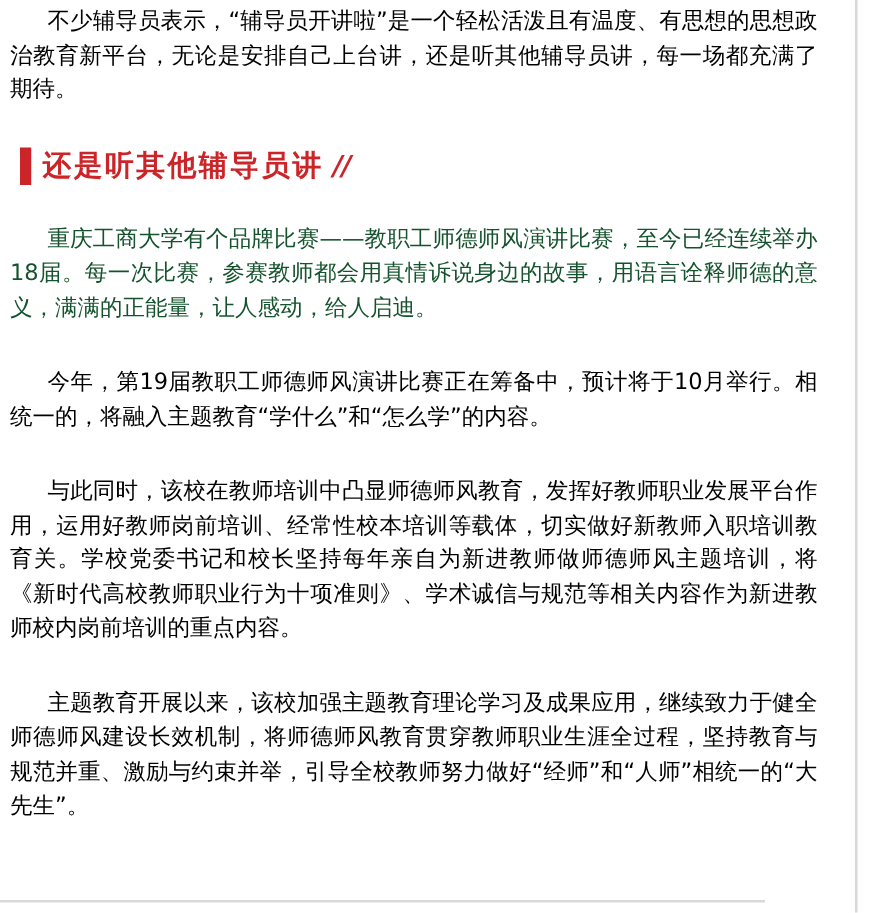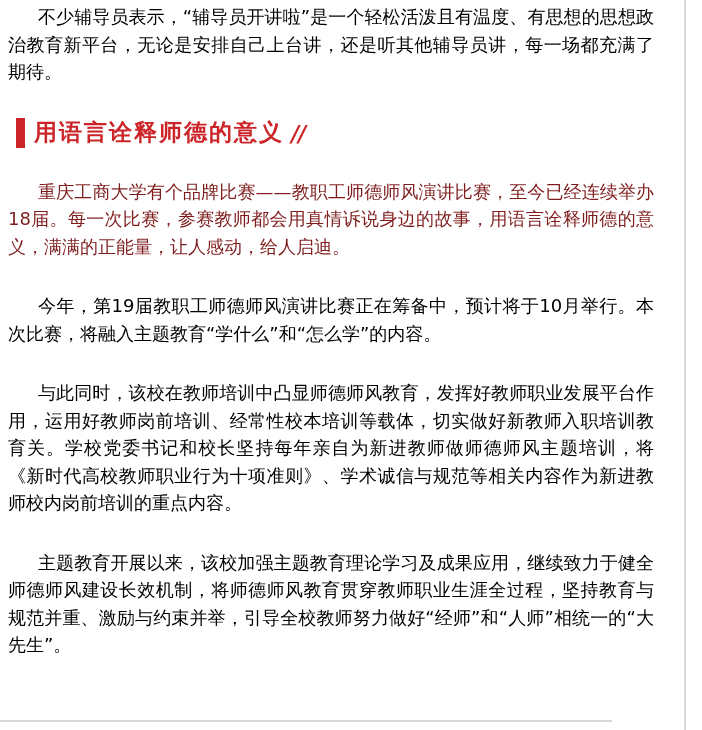--- a/index.html
+++ b/index.html
@@ -88,27 +88,27 @@
 <body>
 
 <div class="page">
   <div class="content">
 
     <p class="para" style="color: rgb(0, 0, 0);">不少辅导员表示，“辅导员开讲啦”是一个轻松活泼且有温度、有思想的思想政治教育新平台，无论是安排自己上台讲，还是听其他辅导员讲，每一场都充满了期待。</p>
 
 
     <h2 class="section-heading">
       <span class="accent-bar" style="background: rgb(204, 37, 41);"></span>
-      <span class="heading-text" style="color: rgb(204, 37, 41);">用语言诠释师德的意义</span>
+      <span class="heading-text" style="color: rgb(204, 37, 41);">还是听其他辅导员讲</span>
       <span class="heading-slashes" style="color: rgb(204, 37, 41);">//</span>
     </h2>
 
-    <p class="para" style="color: #7f1d1d;">重庆工商大学有个品牌比赛——教职工师德师风演讲比赛，至今已经连续举办18届。每一次比赛，参赛教师都会用真情诉说身边的故事，用语言诠释师德的意义，满满的正能量，让人感动，给人启迪。</p>
+    <p class="para" style="color: #14532d;">重庆工商大学有个品牌比赛——教职工师德师风演讲比赛，至今已经连续举办18届。每一次比赛，参赛教师都会用真情诉说身边的故事，用语言诠释师德的意义，满满的正能量，让人感动，给人启迪。</p>
 
-    <p class="para" style="color: rgb(0, 0, 0);">今年，第19届教职工师德师风演讲比赛正在筹备中，预计将于10月举行。本次比赛，将融入主题教育“学什么”和“怎么学”的内容。</p>
+    <p class="para" style="color: rgb(0, 0, 0);">今年，第19届教职工师德师风演讲比赛正在筹备中，预计将于10月举行。相统一的，将融入主题教育“学什么”和“怎么学”的内容。</p>
 
     <p class="para" style="color: rgb(0, 0, 0);">与此同时，该校在教师培训中凸显师德师风教育，发挥好教师职业发展平台作用，运用好教师岗前培训、经常性校本培训等载体，切实做好新教师入职培训教育关。学校党委书记和校长坚持每年亲自为新进教师做师德师风主题培训，将《新时代高校教师职业行为十项准则》、学术诚信与规范等相关内容作为新进教师校内岗前培训的重点内容。</p>
 
     <p class="para" style="color: rgb(0, 0, 0);">主题教育开展以来，该校加强主题教育理论学习及成果应用，继续致力于健全师德师风建设长效机制，将师德师风教育贯穿教师职业生涯全过程，坚持教育与规范并重、激励与约束并举，引导全校教师努力做好“经师”和“人师”相统一的“大先生”。</p>
 
   </div>
 
   <div class="border-right" style="background: rgb(216, 216, 216);"></div>
   <div class="border-bottom" style="background: rgb(216, 216, 216);"></div>
 </div>

